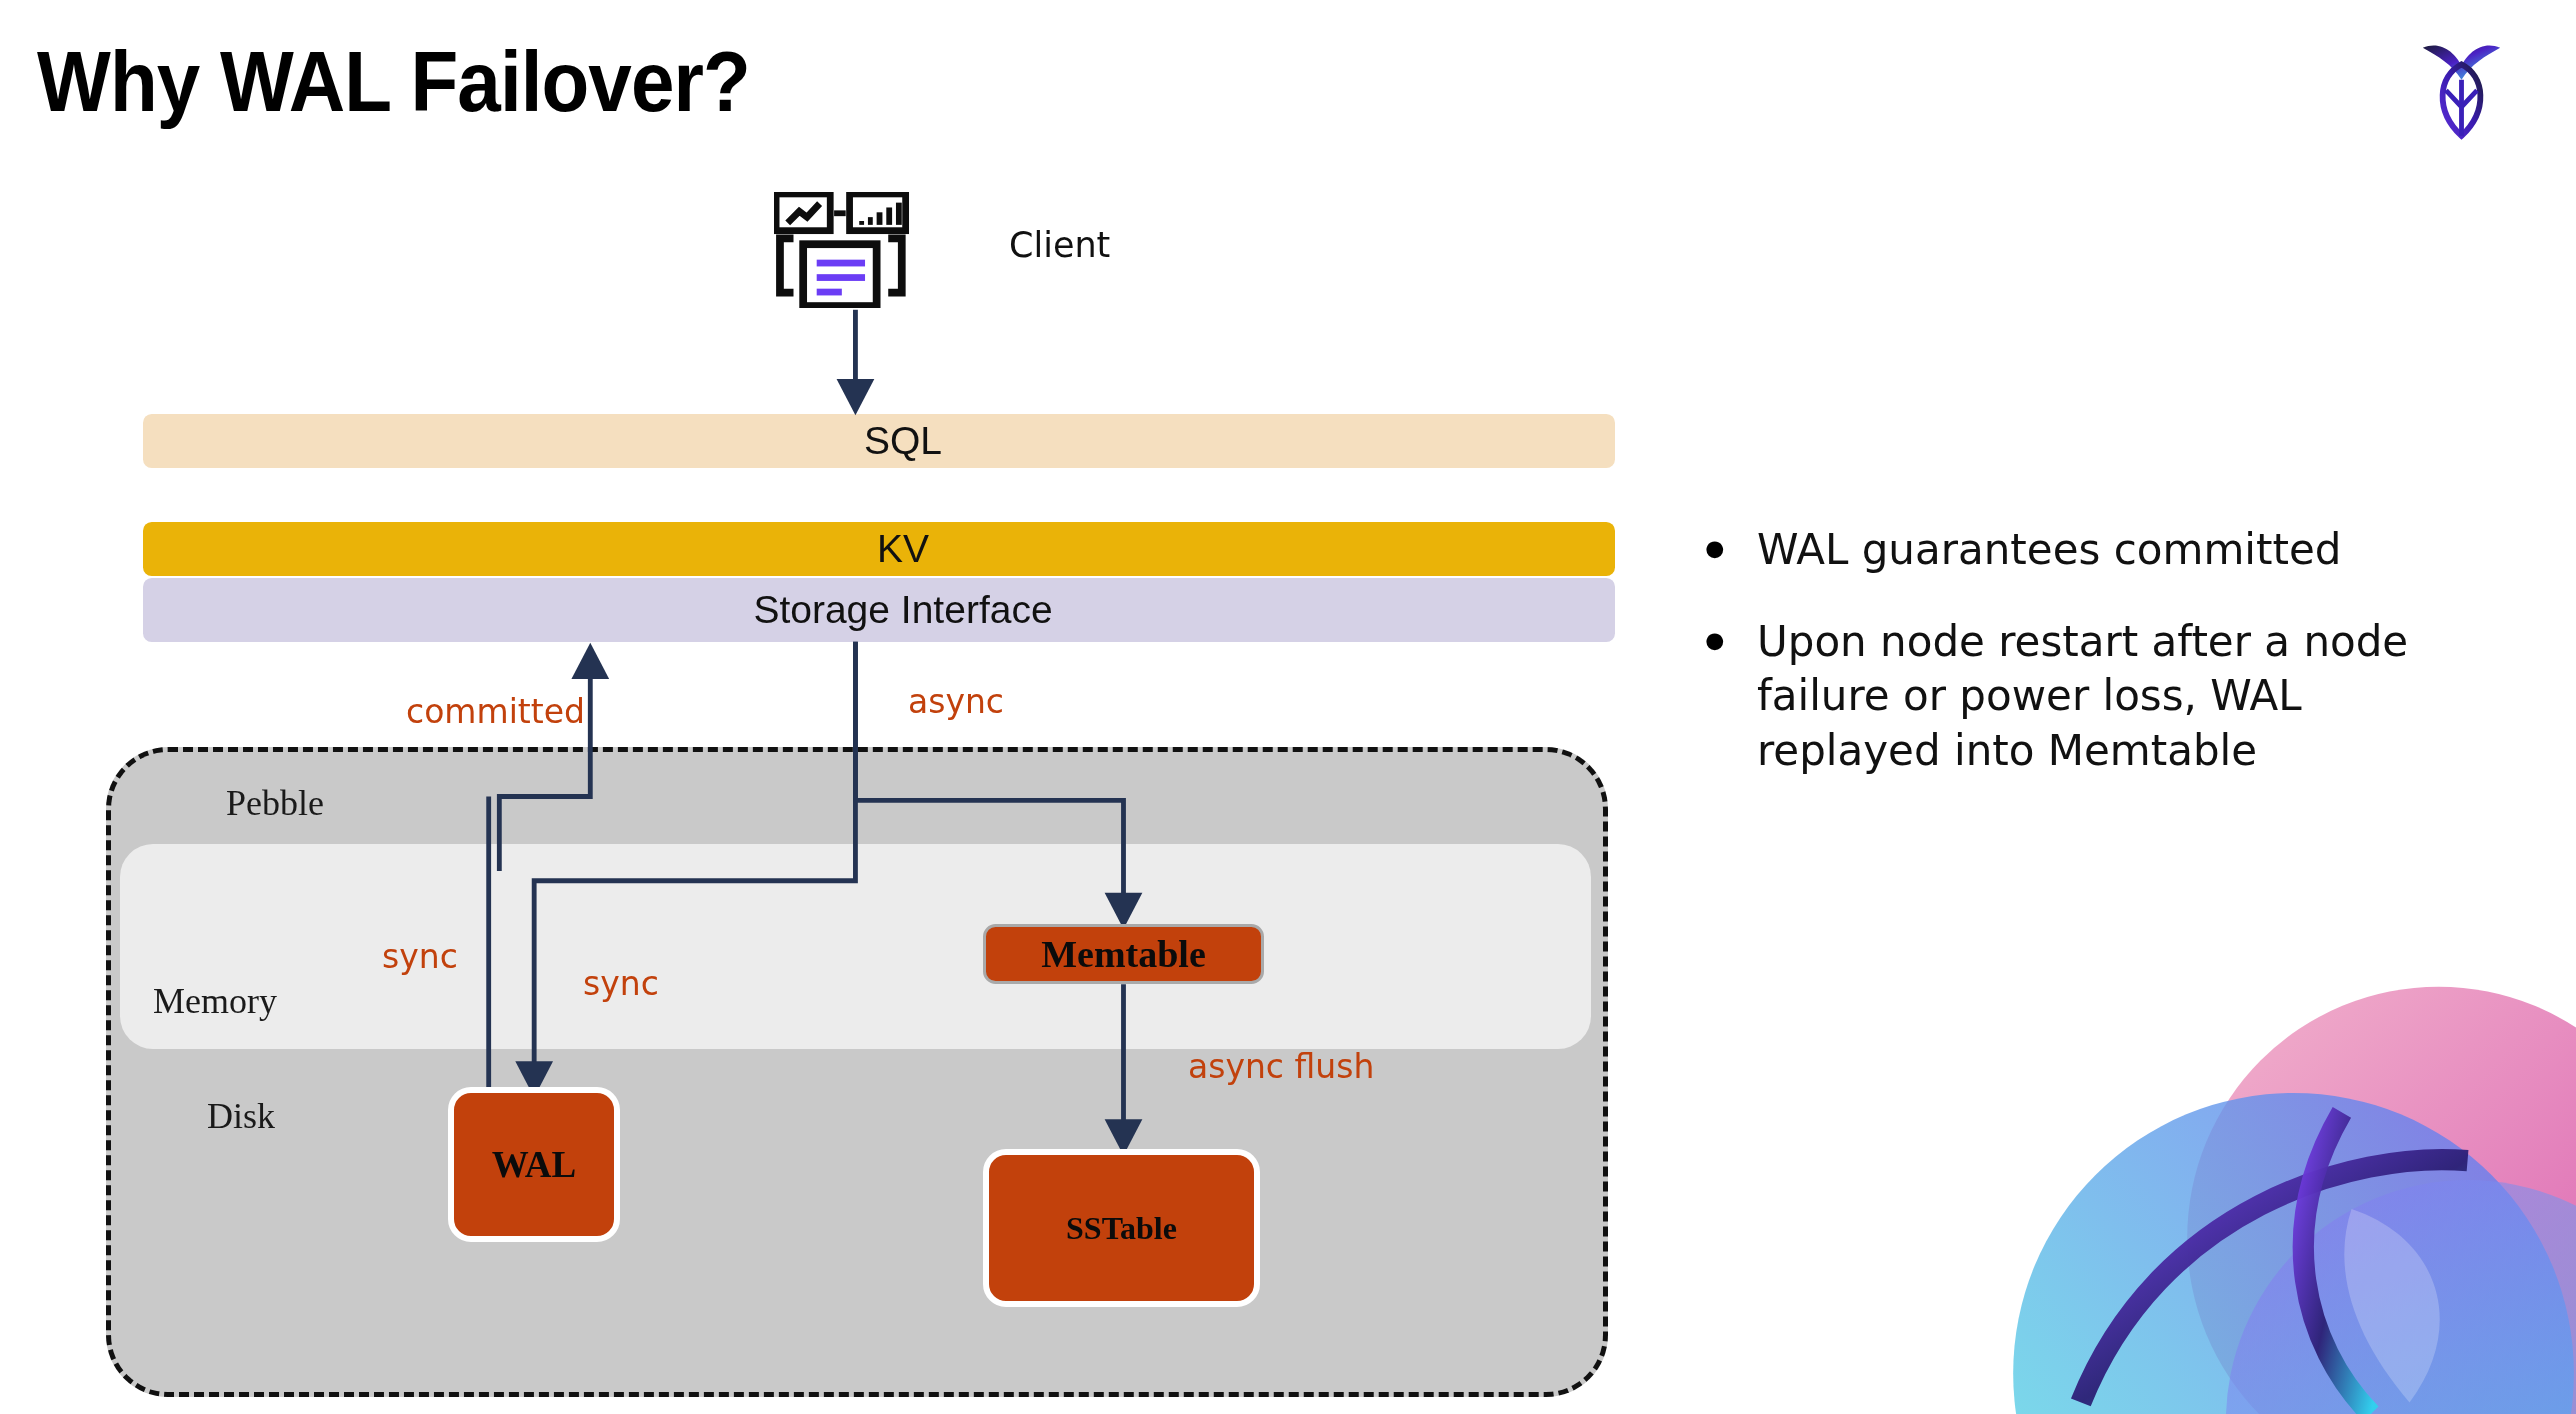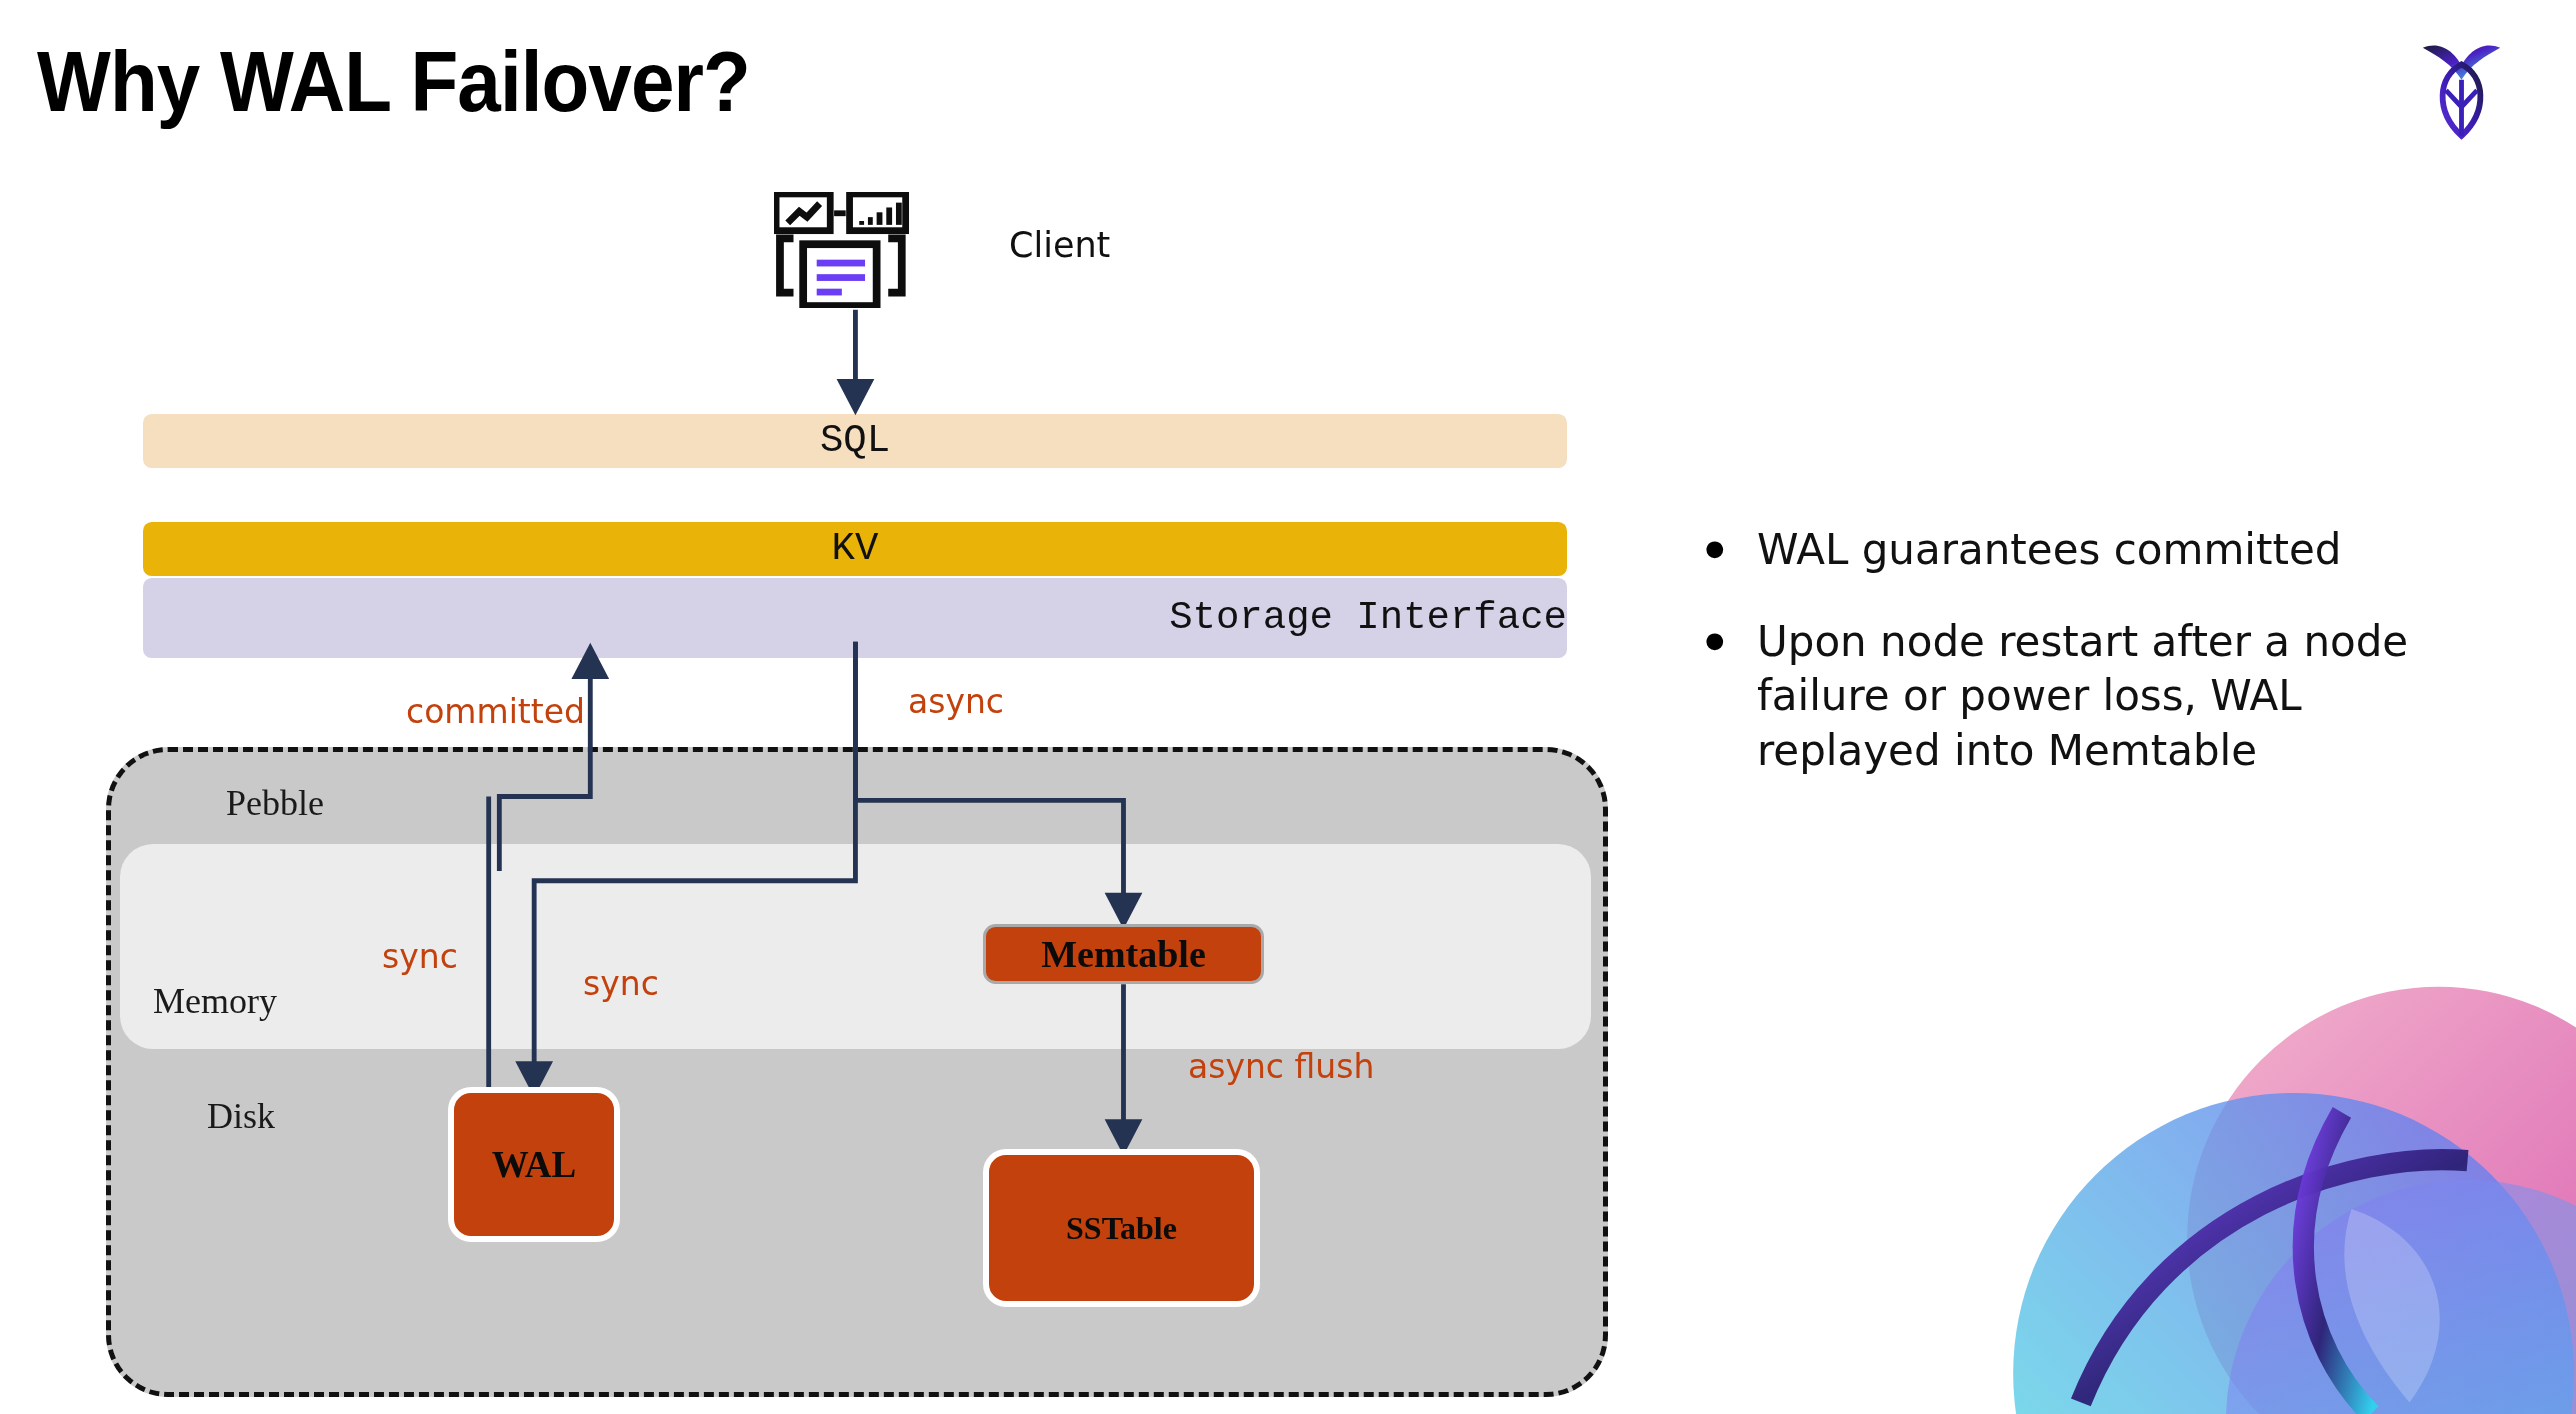--- a/index.html
+++ b/index.html
@@ -23,24 +23,24 @@
              overflow:hidden; pointer-events:none;}
 
   
   #client-icon{position:absolute; left:774px; top:192px; width:155px; height:116px;}
   #client-label{position:absolute; left:1009px; top:225px; font-size:35px; color:#111;
                 font-family:"DejaVu Sans",sans-serif;}
 
   
   .layer-bar{position:absolute; left:143px; width:1424px; border-radius:8.7px;
              display:flex; align-items:center; justify-content:center;
-             font-family:Liberation Mono, monospace; font-size:39px; color:#111;}
+             font-family:Liberation Sans, sans-serif; font-size:39px; color:#111;padding-left:48px;}
   #bar-sql{top:414px;  height:54px; background:#f5dfbf;}
   #bar-kv{top:502px;  height:54px; background:#eab308;margin-top:20px;}
-  #bar-storage{top:578px; height:80px; background:#d5d1e6;justify-content:flex-end;}
+  #bar-storage{top:578px; height:64px; background:#d5d1e6;}
 
   
   #pebble-box{position:absolute; left:106px; top:747px; width:1502px; height:650px;
               background:#c9c9c9; border:5.8px dashed #111; border-radius:62px;
               box-sizing:border-box;}
   #memory-box{position:absolute; left:120px; top:844px; width:1471px; height:205px;
               background:#ececec; border-radius:33px;}
   .region-label{position:absolute; font-family:"Liberation Serif",serif;
                 font-size:36px; color:#1a1a1a;}
   #label-pebble{left:226px; top:782px;}

